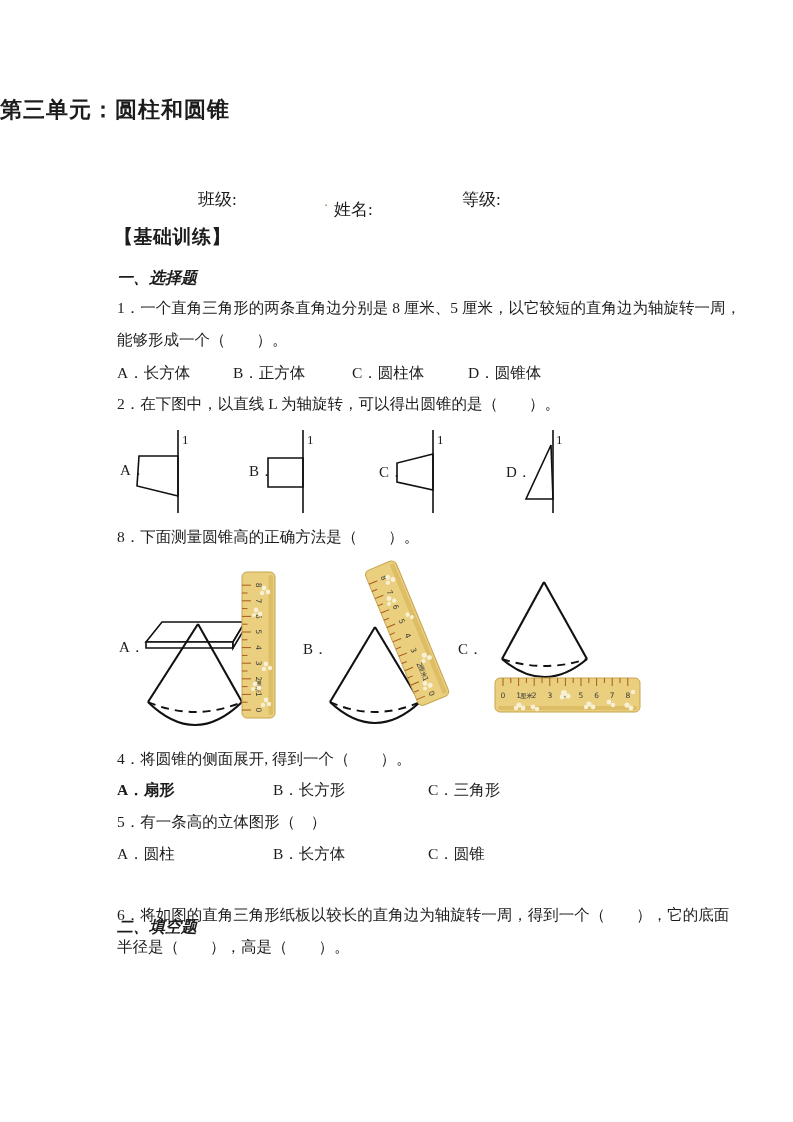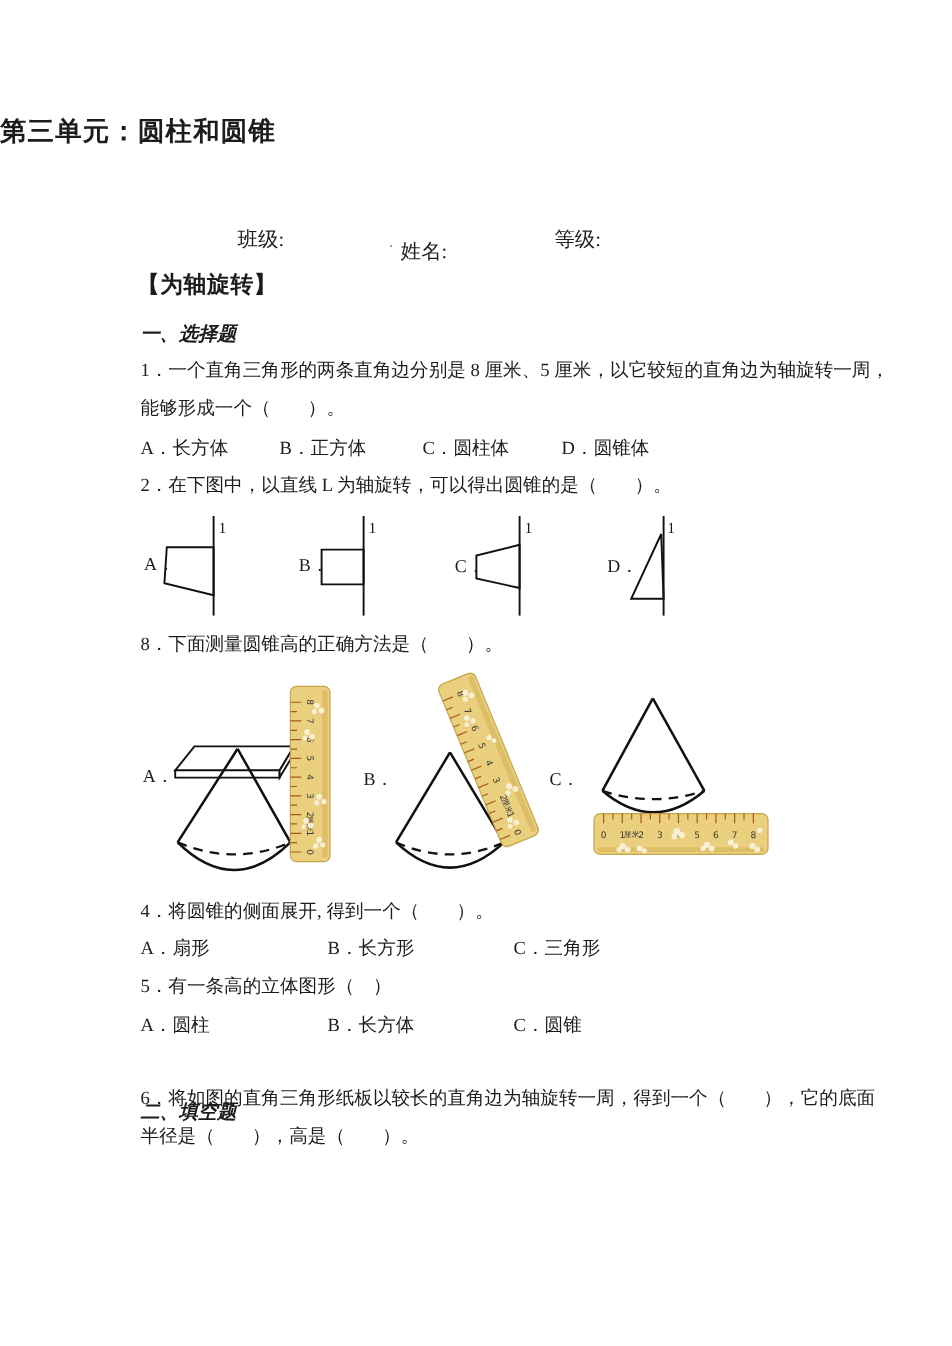--- a/index.html
+++ b/index.html
@@ -30,21 +30,21 @@
 
   <div class="abs" style="top:188px;left:0;width:100%;height:24px;">
     <span class="abs info" style="left:198px;">班级:</span>
     <span class="abs info" style="left:240px;width:75px;"></span>
     <span class="abs dot-sep" style="left:319px;top:5px;">．</span>
     <span class="abs info" style="left:334px;margin-top:10px;">姓名:</span>
     <span class="abs info" style="left:376px;width:80px;"></span>
     <span class="abs info" style="left:462px;">等级:</span>
   </div>
 
-  <div class="abs sect h-basic" style="left:114px;top:224px;">【为轴旋转】</div>
+  <div class="abs sect h-basic" style="left:114px;top:224px;">【基础训练】</div>
   <div class="abs sect h-part" style="left:117px;top:268px;">一、选择题</div>
 
   <div class="abs body-line" style="left:117px;top:298px;">1．一个直角三角形的两条直角边分别是 8 厘米、5 厘米，以它较短的直角边为轴旋转一周，</div>
   <div class="abs body-line" style="left:117px;top:330px;">能够形成一个（　　）。</div>
   <div class="optrow" style="top:363px;">
     <span class="opt" style="left:117px;">A．长方体</span>
     <span class="opt" style="left:233px;">B．正方体</span>
     <span class="opt" style="left:352px;text-align:right;">C．圆柱体</span>
     <span class="opt" style="left:468px;">D．圆锥体</span>
   </div>
@@ -220,21 +220,21 @@
               <circle cx="136" cy="30" r="2.4"></circle>
               <circle cx="138" cy="14" r="2.2"></circle>
           </g>
         </g>
       </g>
     </svg>
   </div>
 
   <div class="abs body-line" style="left:117px;top:749px;">4．将圆锥的侧面展开, 得到一个（　　）。</div>
   <div class="optrow" style="top:780px;">
-    <span class="opt" style="left:117px;">A．扇形</span>
+    <span class="opt" style="left:117px;font-weight:bold;">A．扇形</span>
     <span class="opt" style="left:273px;">B．长方形</span>
     <span class="opt" style="left:428px;">C．三角形</span>
   </div>
 
   <div class="abs body-line" style="left:117px;top:812px;">5．有一条高的立体图形（　）</div>
   <div class="optrow" style="top:844px;">
     <span class="opt" style="left:117px;">A．圆柱</span>
     <span class="opt" style="left:273px;">B．长方体</span>
     <span class="opt" style="left:428px;">C．圆锥</span>
   </div>

